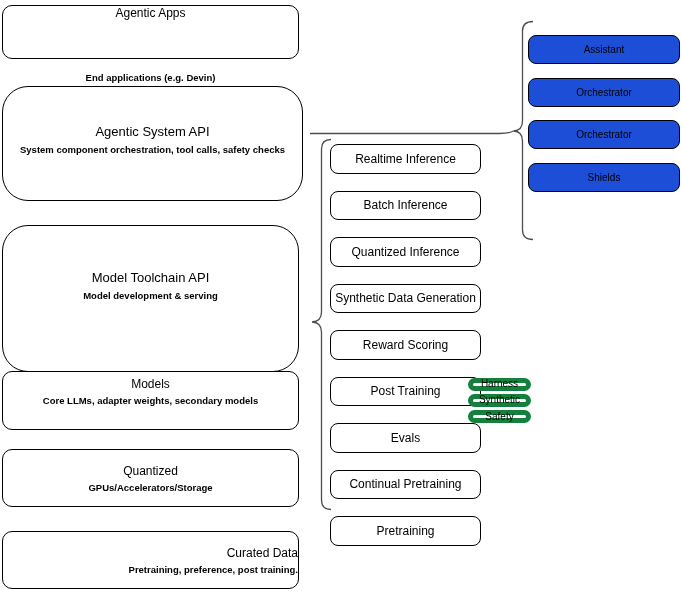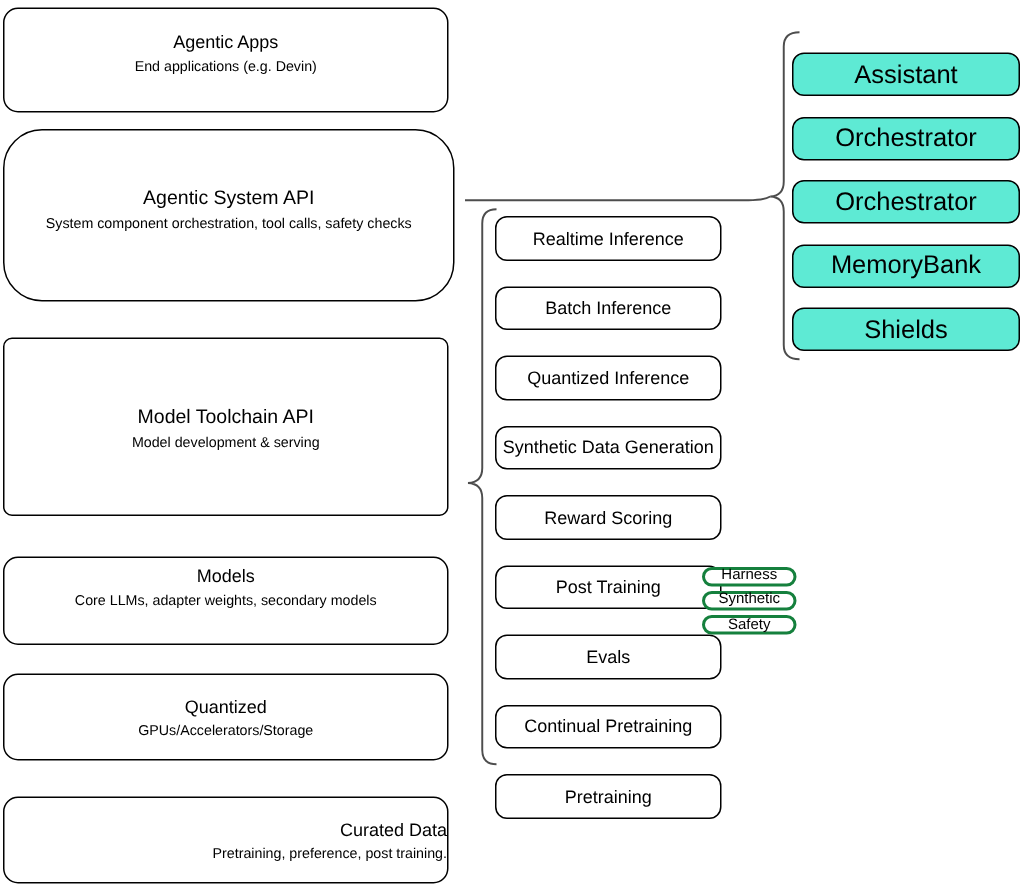--- a/index.html
+++ b/index.html
@@ -4,52 +4,52 @@
 <style>
   html,body{margin:0;padding:0;background:#ffffff;}
   body{width:682px;height:591px;position:relative;overflow:hidden;
        font-family:"Liberation Sans","DejaVu Sans",sans-serif;color:#000;}
   .stage{position:absolute;inset:0;width:682px;height:591px;}
 
   
   .node{position:absolute;box-sizing:border-box;background:#fff;border:1.3px solid #000;
         display:flex;flex-direction:column;align-items:center;text-align:center;}
   .node .title{font-size:12px;line-height:14px;}
-  .node .subtitle{font-size:9.5px;line-height:11px;margin-top:4px;}
+  .node .subtitle{font-size:9.5px;line-height:11px;margin-top:4px;font-weight:bold;}
 
   
-  .b1{left:2px;top:5px;width:297px;height:70px;border-radius:10px;padding-top:15px;}
+  .b1{left:2px;top:5px;width:297px;height:54px;border-radius:10px;gap:48px;}
   .b2{left:2px;top:86px;width:301px;height:115px;border-radius:26px;padding-top:37px;}
-  .b3{left:2px;top:225px;width:297px;height:119px;border-radius:6px;padding-top:44px;}
+  .b3{left:2px;top:225px;width:297px;height:147px;border-radius:26px;padding-top:44px;}
   .b4{left:2px;top:371px;width:297px;height:59px;border-radius:10px;padding-top:5px;}
   .b5{left:2px;top:449px;width:297px;height:58px;border-radius:10px;padding-top:14px;}
   .b6{left:2px;top:531px;width:297px;height:58px;border-radius:10px;padding-top:14px;align-items:flex-end;}
   .b2 .title,.b3 .title{font-size:13px;line-height:16px;text-align:right;}
   .b2 .subtitle,.b3 .subtitle{margin-top:4px;}
 
   
   .mid-col{position:absolute;left:330px;top:144px;width:151px;
            display:flex;flex-direction:column;gap:17px;}
   .mid-box{box-sizing:border-box;height:29.5px;background:#fff;border:1.3px solid #000;
            border-radius:8px;display:flex;align-items:center;justify-content:center;
            font-size:12px;}
 
   
   .pill-col{position:absolute;left:468px;top:377.5px;width:63px;
             display:flex;flex-direction:column;gap:2.6px;z-index:5;}
-  .pill{box-sizing:border-box;height:13.6px;background:#fff;border:2px solid #15803d;
+  .pill{box-sizing:border-box;height:13.6px;background:#fff;border:5px solid #15803d;
         border-radius:7px;display:flex;align-items:center;justify-content:center;
         font-size:10px;line-height:12px;}
 
   
   .right-col{position:absolute;left:528px;top:35px;width:152px;
              display:flex;flex-direction:column;gap:13.5px;}
-  .right-box{box-sizing:border-box;height:29px;background:#5eead4;border:1.3px solid #000;
+  .right-box{box-sizing:border-box;height:29px;background:#1d4ed8;border:1.3px solid #000;
              border-radius:8px;display:flex;align-items:center;justify-content:center;
-             font-size:17px;}
+             font-size:10px;}
 
   svg.overlay{position:absolute;left:0;top:0;pointer-events:none;}
 </style>
 </head>
 <body>
 
 <div class="stage">
 
   <svg class="overlay" width="682" height="591" viewBox="0 0 682 591">
     <path d="M 310 133.5 L 499 133.5 Q 509 133.5 513.5 131" fill="none" stroke="#4d4d4d" stroke-width="1.3"></path>
@@ -102,17 +102,16 @@
   <div class="pill-col">
     <div class="pill">Harness</div>
     <div class="pill">Synthetic</div>
     <div class="pill">Safety</div>
   </div>
 
   <div class="right-col">
     <div class="right-box">Assistant</div>
     <div class="right-box">Orchestrator</div>
     <div class="right-box">Orchestrator</div>
-    <div class="right-box">MemoryBank</div>
     <div class="right-box">Shields</div>
   </div>
 
 </div>
 
 </body></html>

